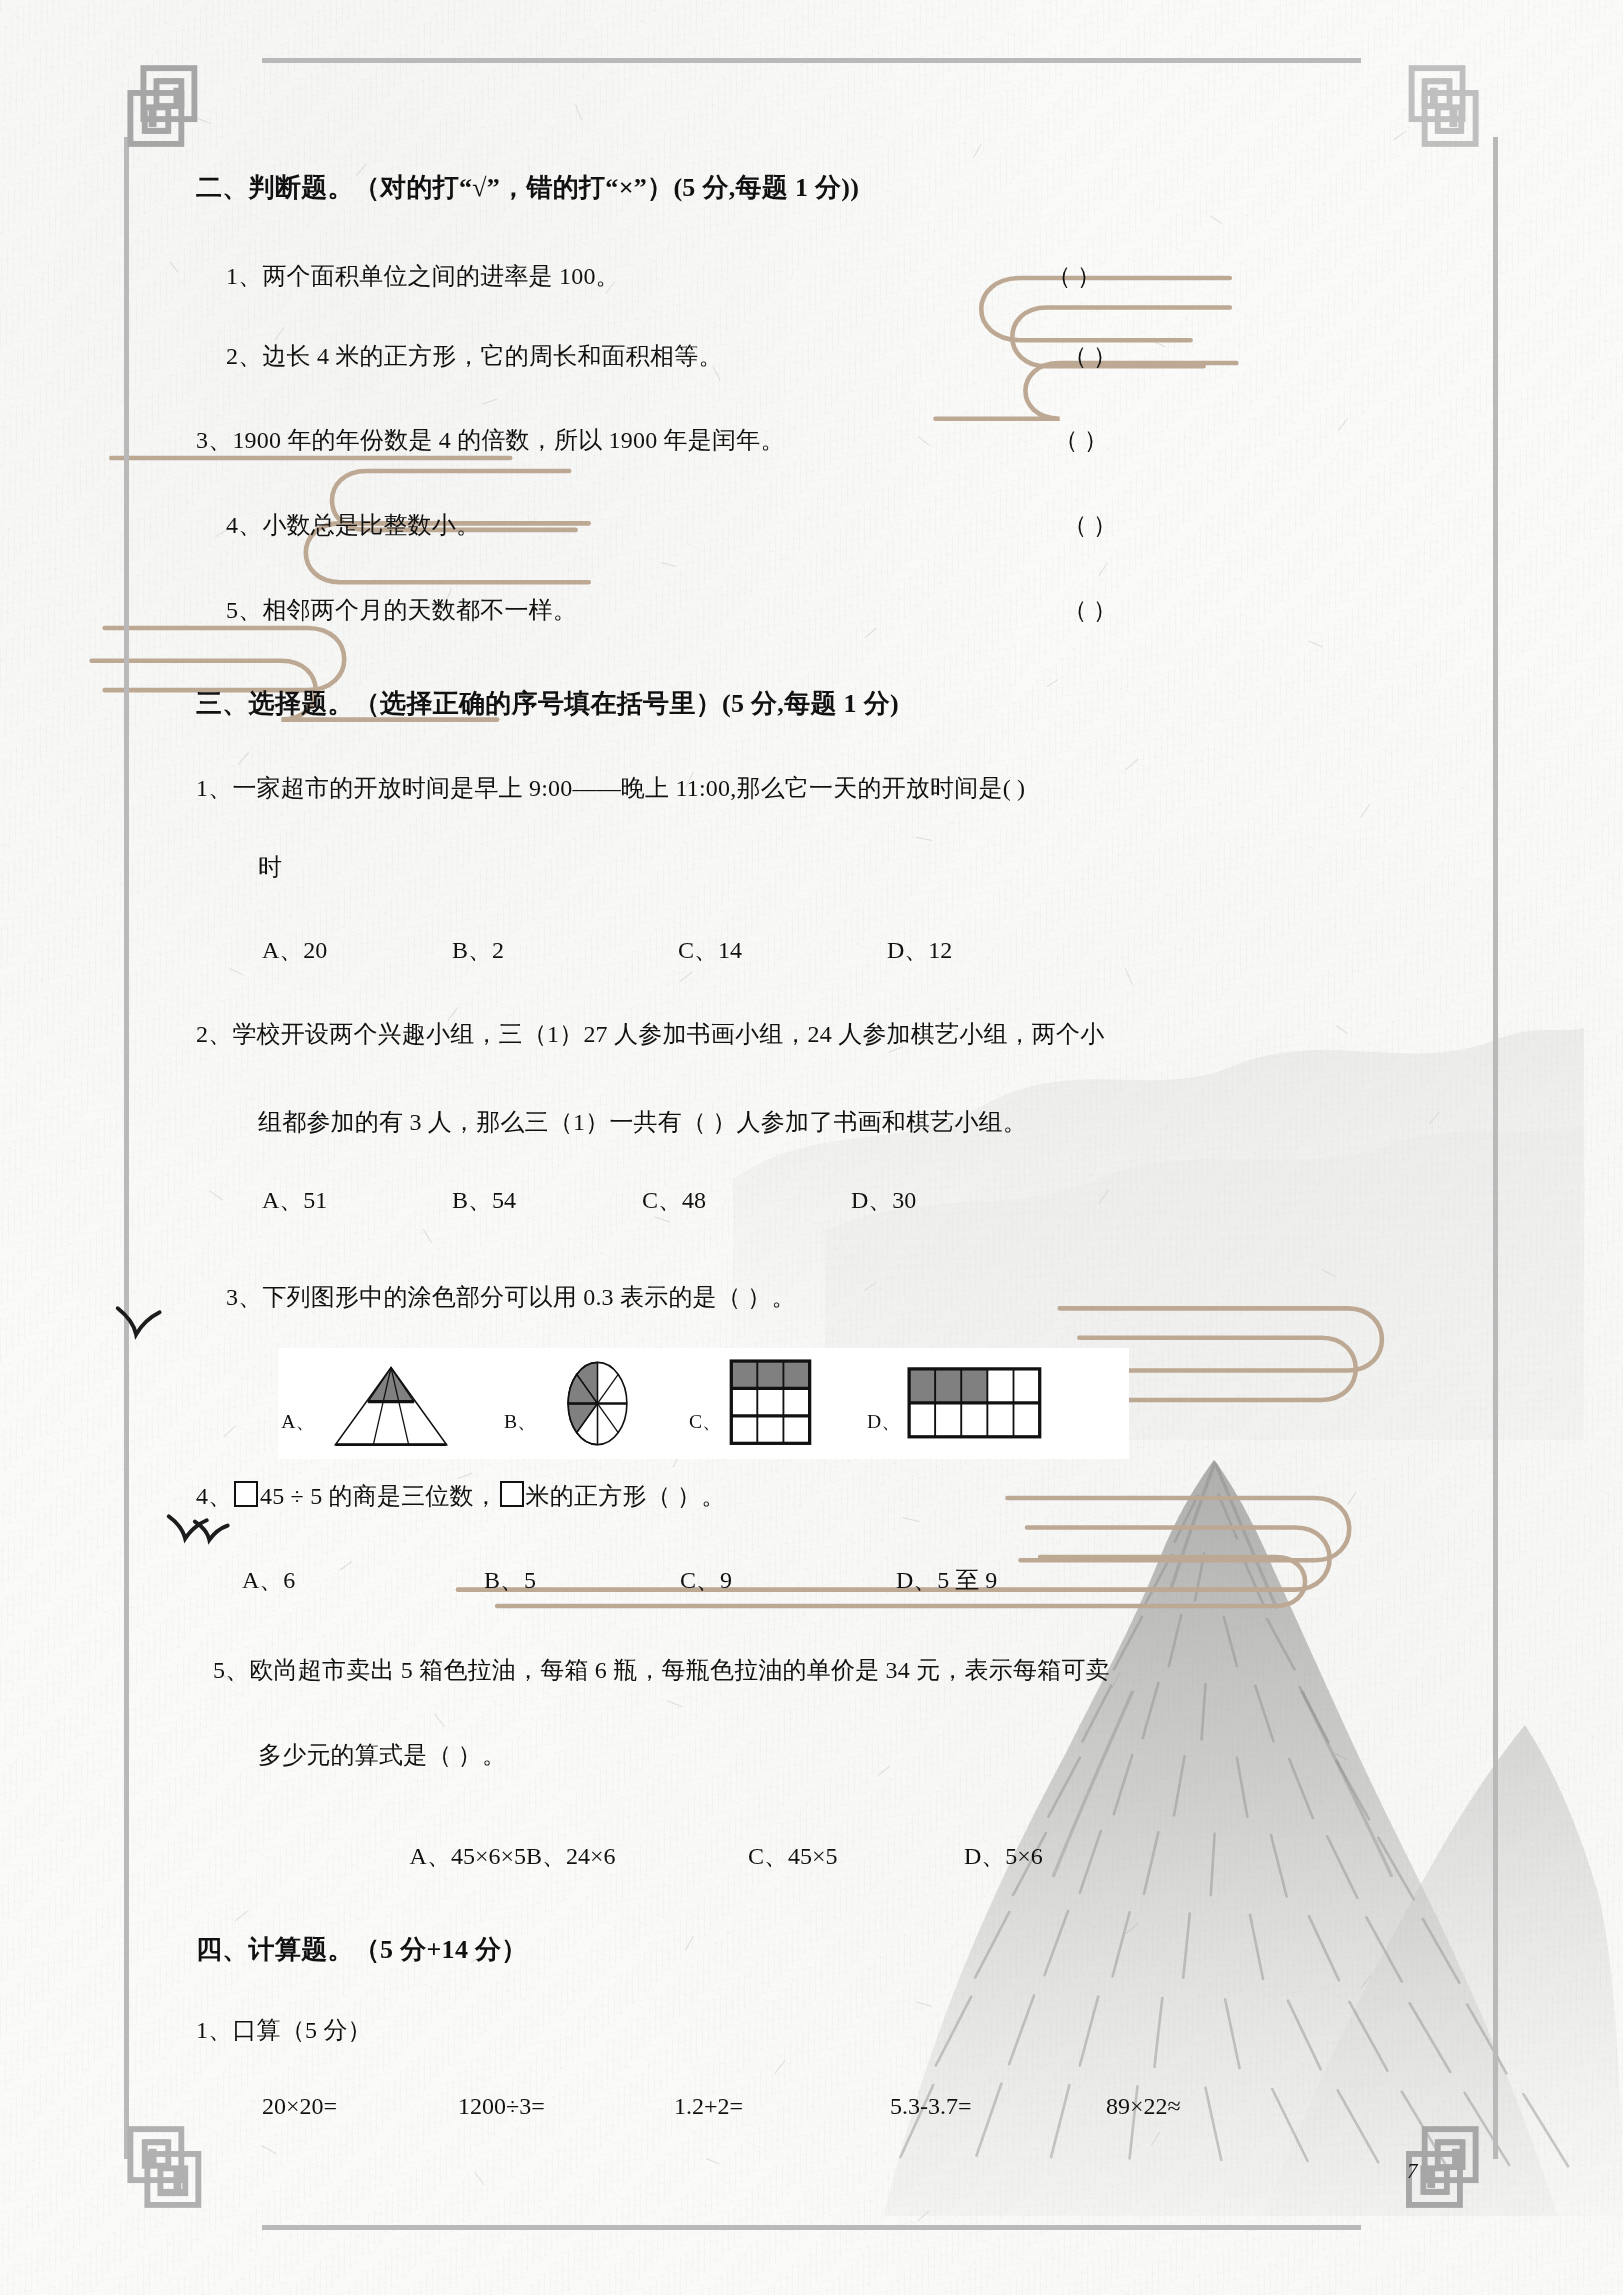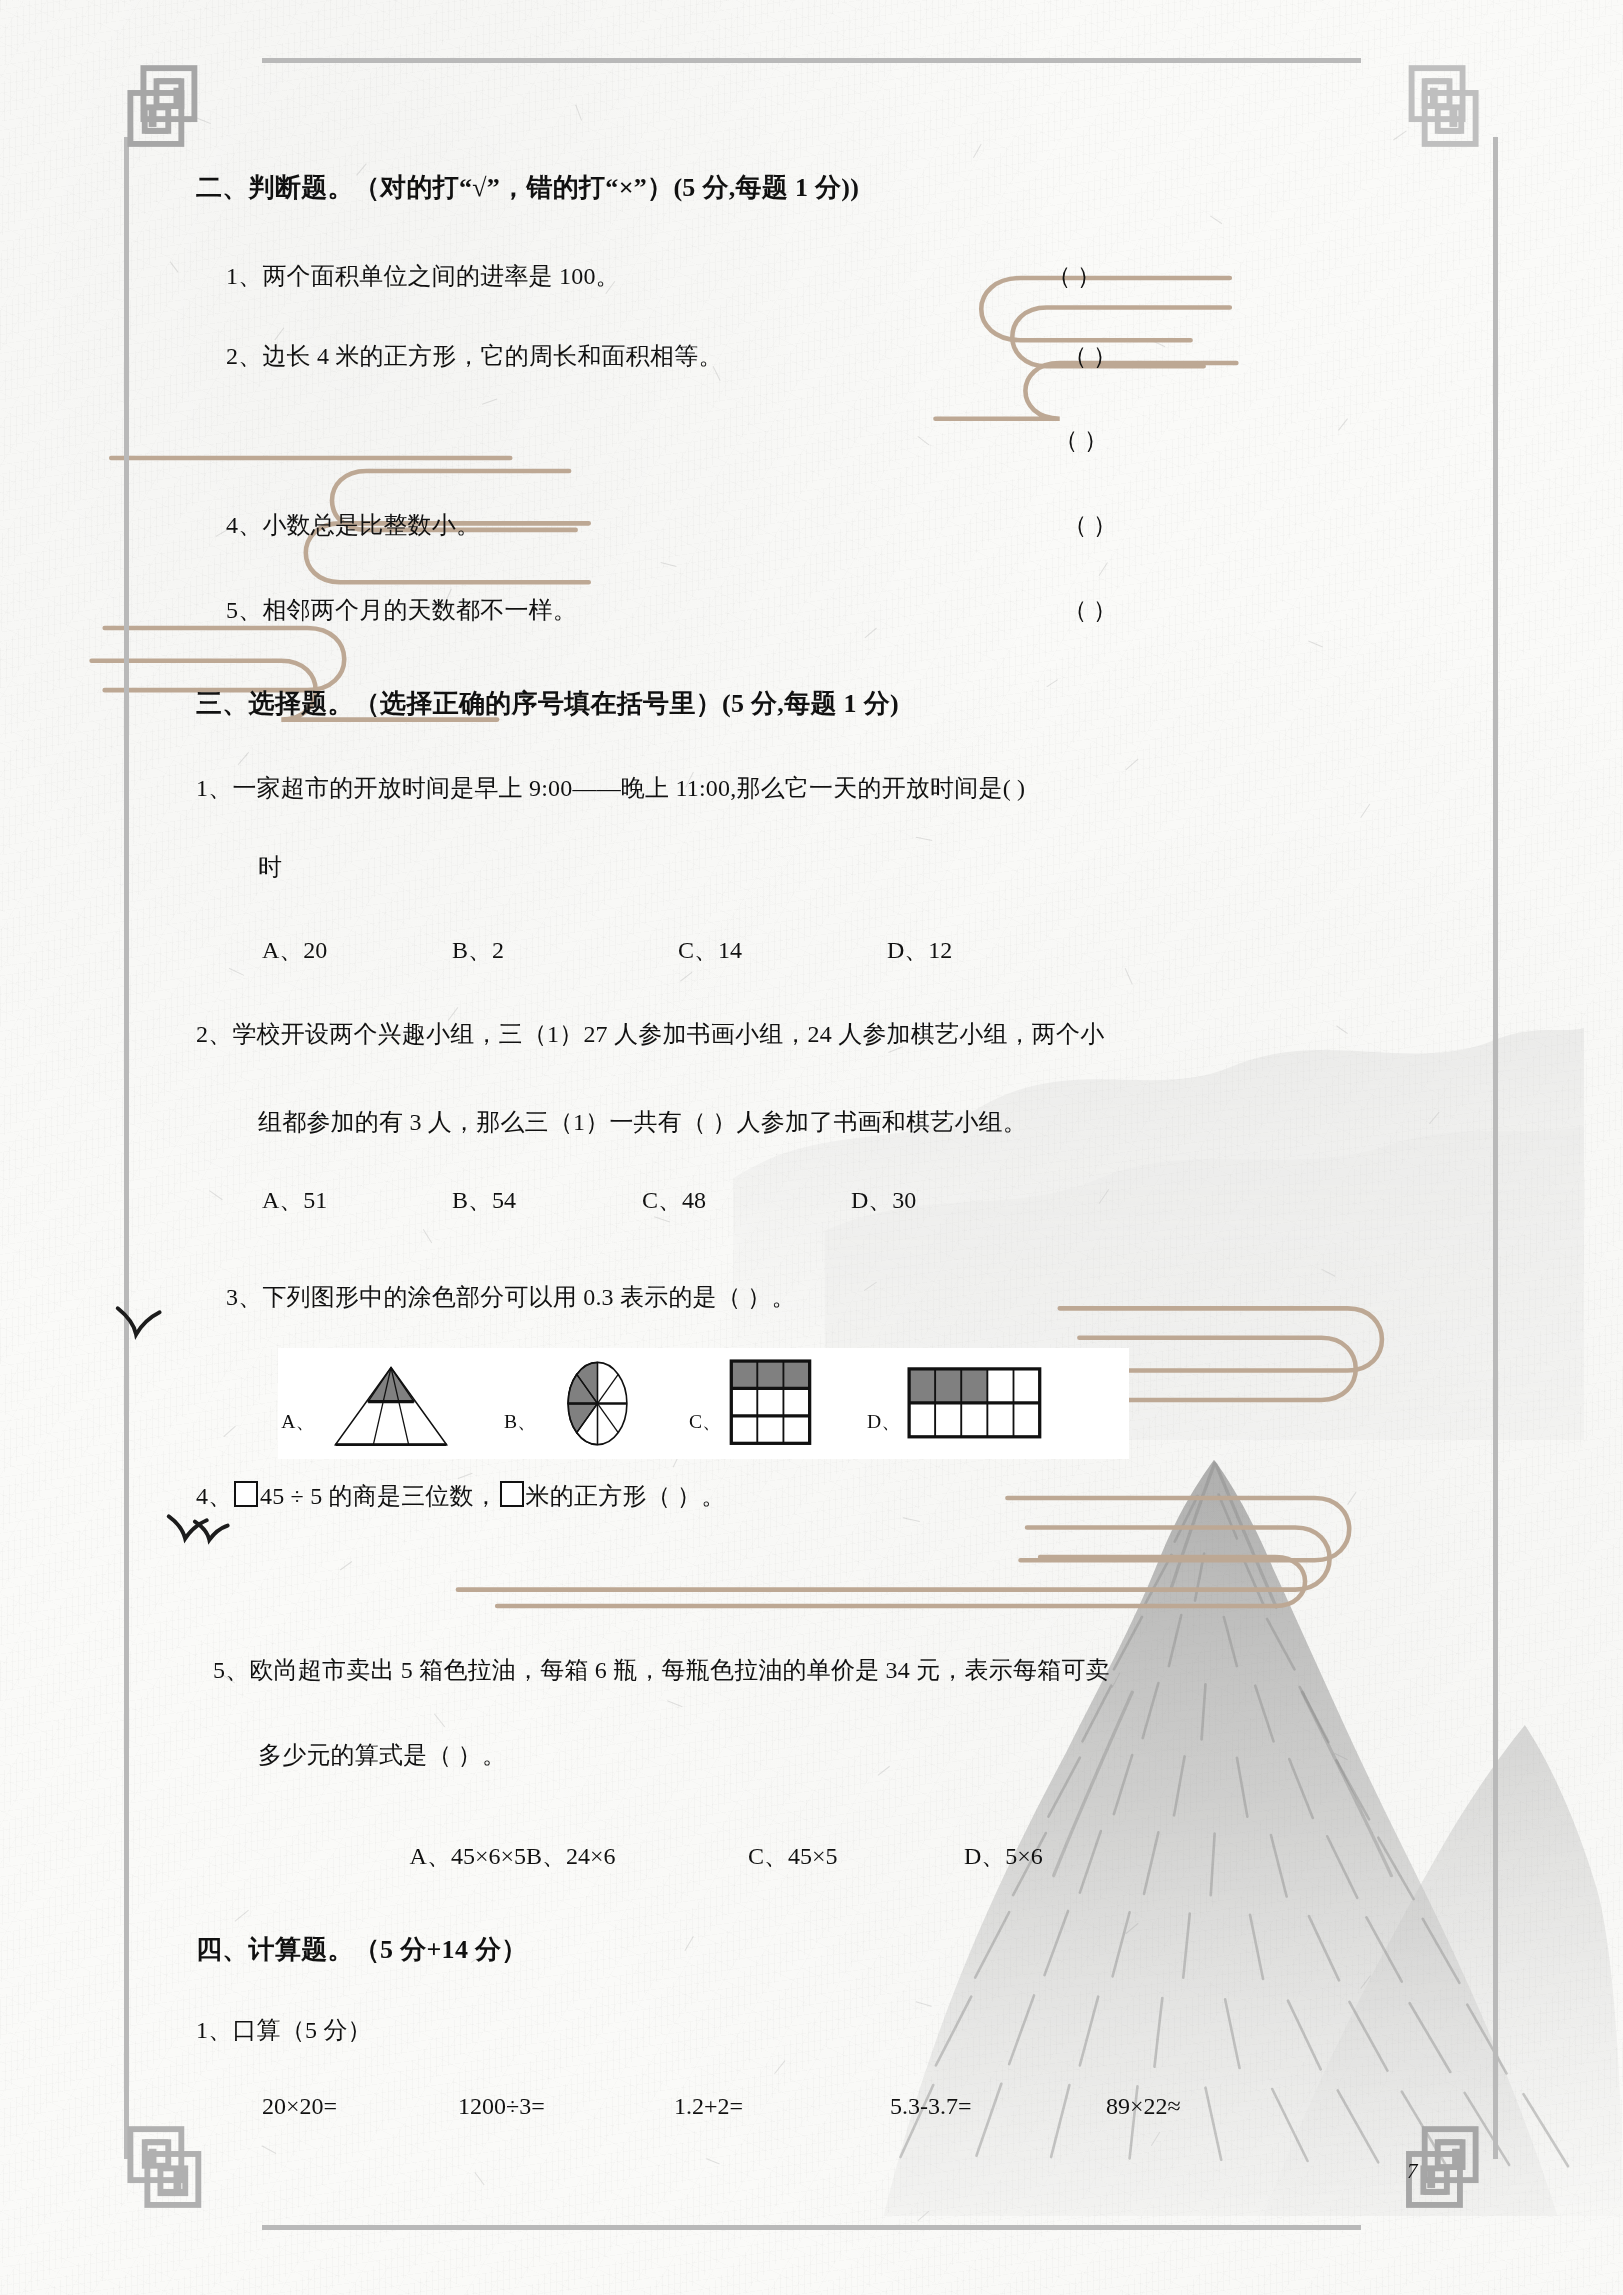--- a/index.html
+++ b/index.html
@@ -392,20 +392,21 @@
 <div id="content">
 
   <div class="sec-head" style="left:196px;top:170px;">二、判断题。（对的打“√”，错的打“×”）(5 分,每题 1 分))</div>
 
   <div class="q-line" style="left:226px;top:260px;">1、两个面积单位之间的进率是 100。</div>
   <div class="paren" style="left:1047px;top:260px;">（      ）</div>
 
   <div class="q-line" style="left:226px;top:340px;">2、边长 4 米的正方形，它的周长和面积相等。</div>
   <div class="paren" style="left:1063px;top:340px;">（      ）</div>
 
+  <div class="q-line" style="left:196px;top:424px;">3、1900 年的年份数是 4 的倍数，所以 1900 年是闰年。</div>
   <div class="paren" style="left:1054px;top:424px;">（      ）</div>
 
   <div class="q-line" style="left:226px;top:509px;">4、小数总是比整数小。</div>
   <div class="paren" style="left:1063px;top:509px;">（      ）</div>
 
   <div class="q-line" style="left:226px;top:594px;">5、相邻两个月的天数都不一样。</div>
   <div class="paren" style="left:1063px;top:594px;">（      ）</div>
 
   <div class="sec-head" style="left:196px;top:686px;">三、选择题。（选择正确的序号填在括号里）(5 分,每题 1 分)</div>
 
@@ -418,20 +419,23 @@
   <div class="q-line" style="left:196px;top:1018px;">2、学校开设两个兴趣小组，三（1）27 人参加书画小组，24 人参加棋艺小组，两个小</div>
   <div class="q-line" style="left:258px;top:1106px;">组都参加的有 3 人，那么三（1）一共有（      ）人参加了书画和棋艺小组。</div>
   <div class="opt-row" style="left:262px;top:1184px;">
     <span style="width:190px;">A、51</span><span style="width:190px;">B、54</span><span style="width:209px;">C、48</span><span>D、30</span>
   </div>
 
   <div class="q-line" style="left:226px;top:1281px;">3、下列图形中的涂色部分可以用 0.3 表示的是（ ）。</div>
 
   <div class="q-line" style="left:196px;top:1480px;">
     <span>4、</span><span class="blank-box"></span><span>45 ÷ 5 的商是三位数，</span><span class="blank-box"></span><span>米的正方形（        ）。</span>
+  </div>
+  <div class="opt-row" style="left:242px;top:1564px;">
+    <span style="width:242px;">A、6</span><span style="width:196px;">B、5</span><span style="width:216px;">C、9</span><span>D、5 至 9</span>
   </div>
 
   <div class="q-line" style="left:213px;top:1654px;">5、欧尚超市卖出 5 箱色拉油，每箱 6 瓶，每瓶色拉油的单价是 34 元，表示每箱可卖</div>
   <div class="q-line" style="left:258px;top:1739px;">多少元的算式是（      ）。</div>
   <div class="opt-row" style="left:258px;top:1840px;">
     <span style="width:268px;text-align:right;">A、45×6×5</span><span style="width:222px;">B、24×6</span><span style="width:216px;">C、45×5</span><span>D、5×6</span>
   </div>
 
   <div class="sec-head" style="left:196px;top:1932px;">四、计算题。（5 分+14 分）</div>
   <div class="q-line" style="left:196px;top:2014px;text-align:right;">1、口算（5 分）</div>

